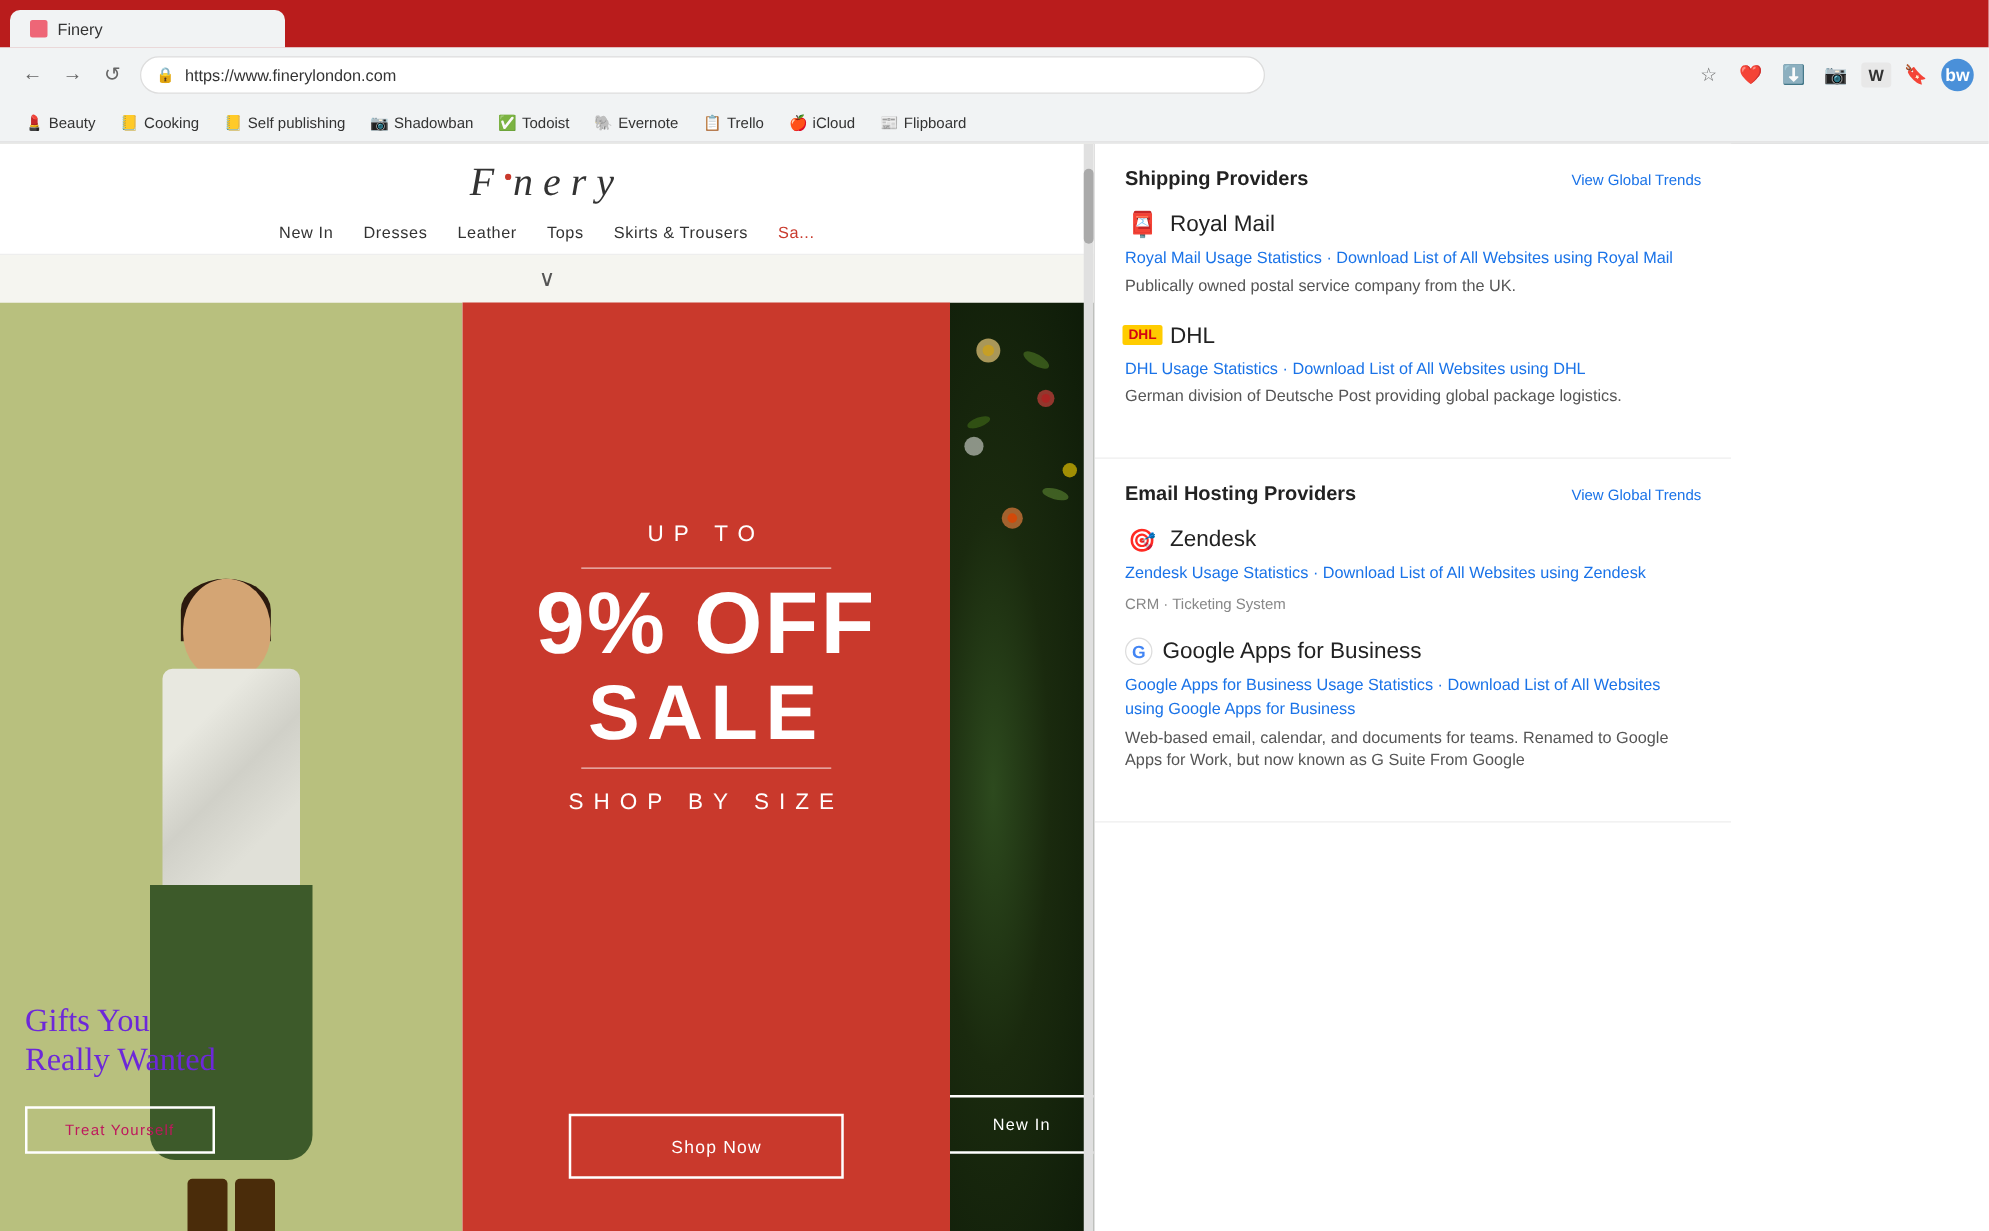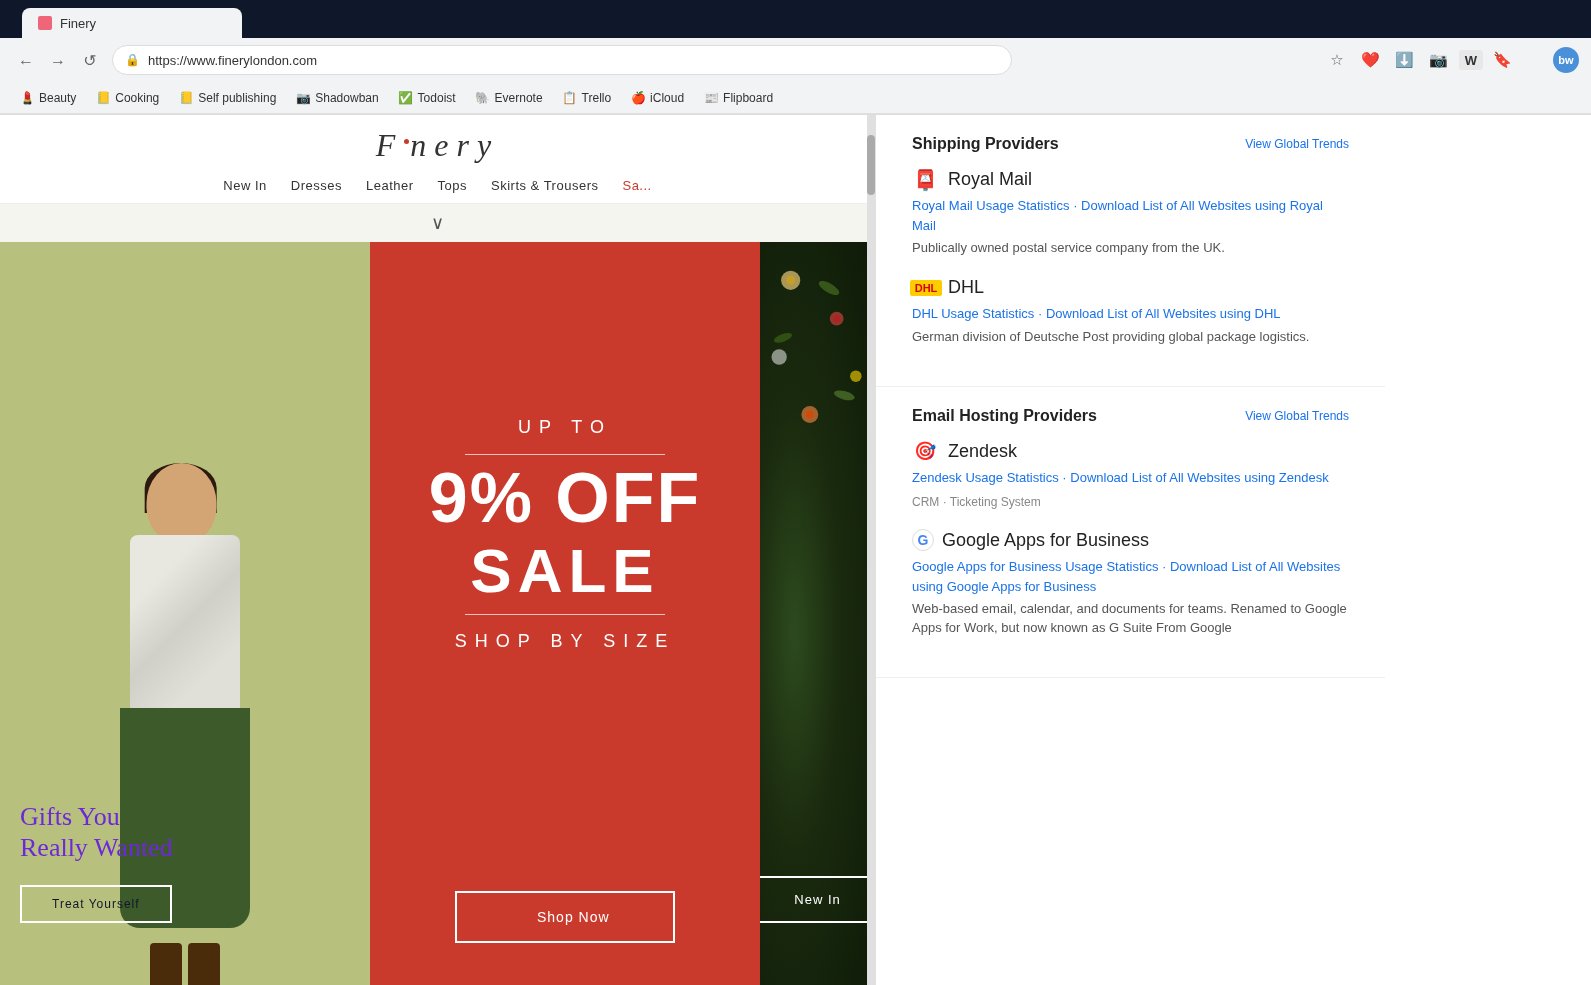--- a/index.html
+++ b/index.html
@@ -6,22 +6,22 @@
     body { font-family: Arial, sans-serif; width: 1591px; height: 985px; overflow: hidden; background: #fff; }
 
     
     .browser-chrome {
       background: #f1f3f4;
       border-bottom: 1px solid #ddd;
     }
     .tab-bar {
       display: flex;
       align-items: center;
-      padding: 8px 22px 0;
-      background: #0f172a;
+      padding: 8px 8px 0;
+      background: #b91c1c;
       height: 38px;
     }
     .tab-active {
       background: #f1f3f4;
       border-radius: 8px 8px 0 0;
       padding: 6px 16px;
       font-size: 13px;
       color: #333;
       display: flex;
       align-items: center;
@@ -86,23 +86,23 @@
       display: flex; align-items: center; justify-content: center;
       font-size: 15px;
       cursor: pointer;
       color: #666;
     }
     .avatar-btn {
       width: 26px; height: 26px;
       border-radius: 50%;
       background: #4a90d9;
       color: white;
-      font-size: 11px;
+      font-size: 14px;
       font-weight: bold;
-      display: flex; align-items: center; justify-content: center; margin-left: 30px;
+      display: flex; align-items: center; justify-content: center;
     }
 
     
     .bookmarks-bar {
       display: flex;
       align-items: center;
       padding: 4px 12px;
       background: #f1f3f4;
       border-bottom: 1px solid #e0e0e0;
       gap: 4px;
@@ -273,21 +273,21 @@
       font-size: 26px;
       font-weight: 300;
       line-height: 1.2;
       font-family: Georgia, serif;
     }
     .hero-left-btn {
       position: absolute;
       bottom: 100px;
       left: 20px;
       border: 2px solid #fff;
-      color: #0f172a;
+      color: #be185d;
       padding: 10px 30px;
       font-size: 12px;
       letter-spacing: 1px;
       cursor: pointer;
       background: transparent;
     }
 
     .hero-center {
       width: 390px;
       height: 100%;
@@ -388,21 +388,21 @@
     .panel {
       width: 510px;
       height: 100%;
       background: #fff;
       border-left: 1px solid #e0e0e0;
       overflow-y: auto;
       padding: 0;
       flex-shrink: 0;
     }
     .panel-section {
-      padding: 20px 36px;
+      padding: 20px 24px;
       border-bottom: 1px solid #eee;
     }
     .panel-section-header {
       display: flex;
       justify-content: space-between;
       align-items: center;
       margin-bottom: 16px;
     }
     .panel-section-title {
       font-size: 16px;

